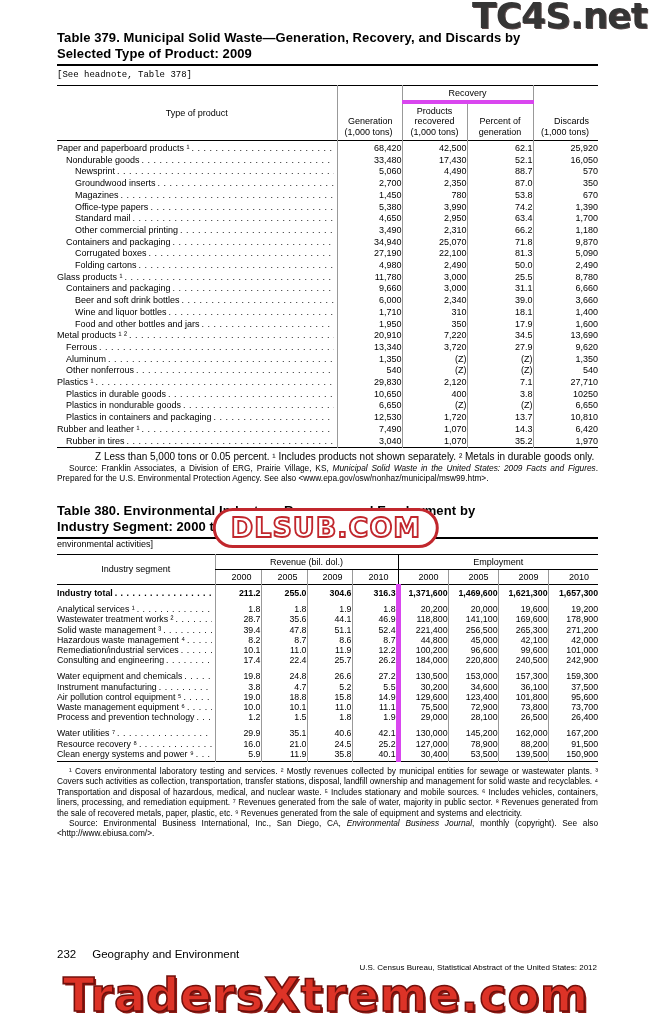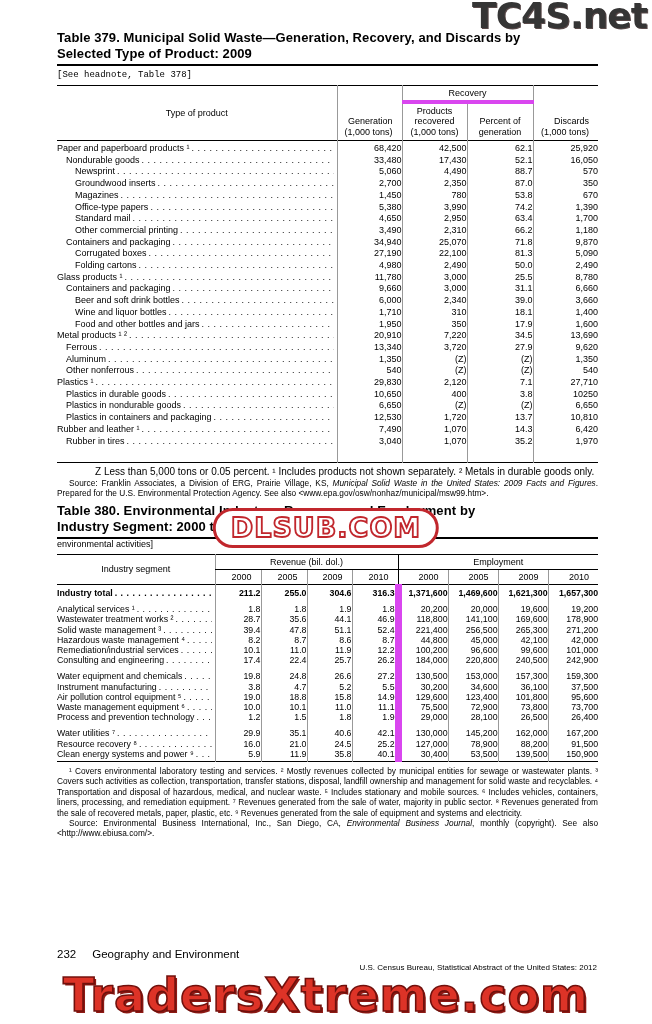--- a/index.html
+++ b/index.html
@@ -25,32 +25,32 @@
 
   
   .c-lab{width:280px}.c-g{width:65px}.c-r{width:65px}.c-p{width:66px}.c-d{width:65px}
   .t379t .h-label { vertical-align:middle; text-align:center; }
   .t379t .h-num   { vertical-align:bottom; text-align:right; padding:2px 9px 3px 2px; border-left:1px solid #999; }
   .t379t .h-group { vertical-align:top; text-align:center; padding:2px 0 1px; border-left:1px solid #999; border-bottom:4px solid #d946ef; }
   .t379t .h-ctr   { vertical-align:bottom; text-align:center; padding:2px 2px 3px; border-left:1px solid #999; }
   .t379t tbody td { font-size:9px; line-height:11.7px; }
   .t379t tbody td + td { border-left:1px solid #999; }
   .t379t tbody tr:first-child td { padding-top:2px; }
-  .t379t tbody tr:last-child td { padding-bottom:15px; }
+  .t379t tbody tr:last-child td { padding-bottom:0; }
 
   
   .c-seg{width:158px}.c-r1{width:46px}.c-r2{width:46px}.c-r3{width:45px}.c-r4{width:46px}.c-e{width:50px}
   .t380t .h-seg   { vertical-align:middle; text-align:center; }
   .t380t .h-group { text-align:center; padding:2px 0 1px; border-left:1px solid #999; border-bottom:1px solid #000; }
   .t380t .h-group.emp { border-left:1px solid #000; }
   .t380t tr.years th { text-align:right; padding:2px 9px 2px 0; border-left:1px solid #999; }
   .t380t tr.years th:nth-child(5) { border-left:1px solid #000; }
   .t380t tbody td { font-size:8.8px; line-height:10.2px; }
   .t380t tbody td + td { border-left:1px solid #999; }
-  .t380t tbody td:nth-child(6) { border-left:7px solid #d946ef; }
+  .t380t tbody td:nth-child(6) { border-left:5px solid #d946ef; }
   .t380t tbody tr:first-child td { padding-top:3px; }
   .t380t tbody tr:last-child td { padding-bottom:2px; }
   tr.bold { font-weight:700; }
   tr.gap td { padding-top:6px; }
 
   
   .num { text-align:right; padding-right:10px; }
   .lblflex { display:flex; align-items:baseline; overflow:hidden; }
   .txt { white-space:nowrap; }
   .dots { flex:1; overflow:hidden; white-space:nowrap; margin:0 3px 0 2px; letter-spacing:.5px; }

